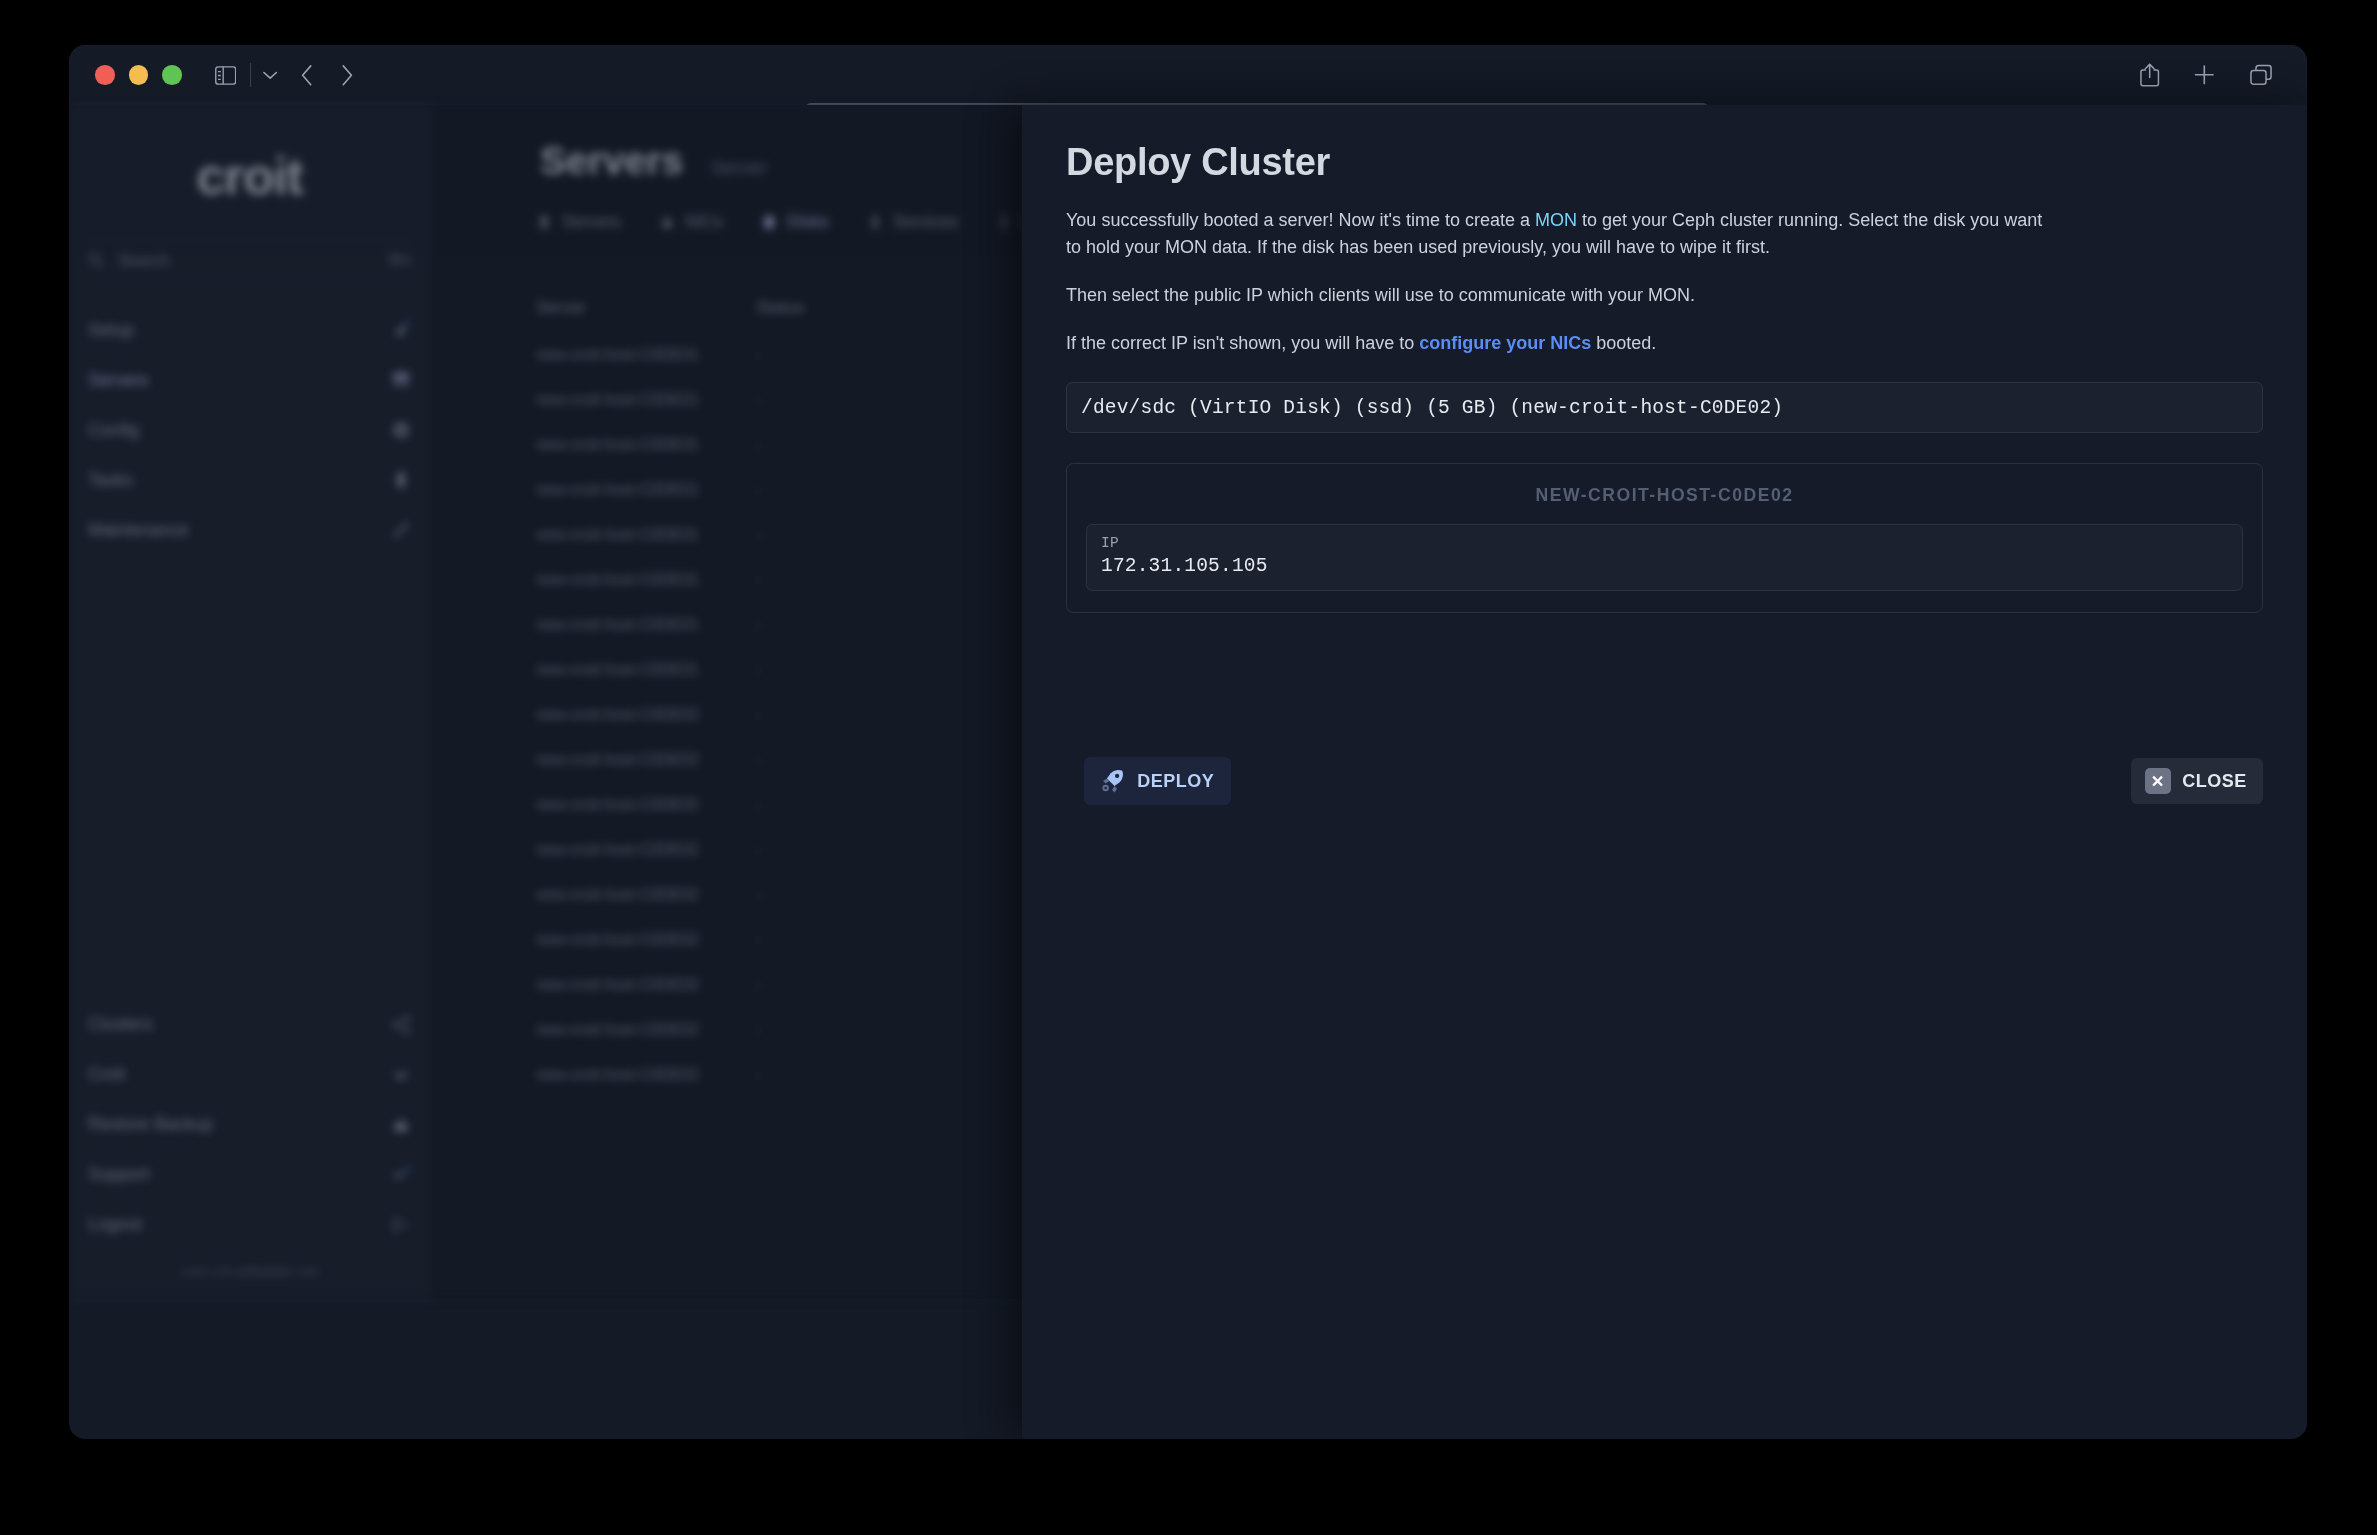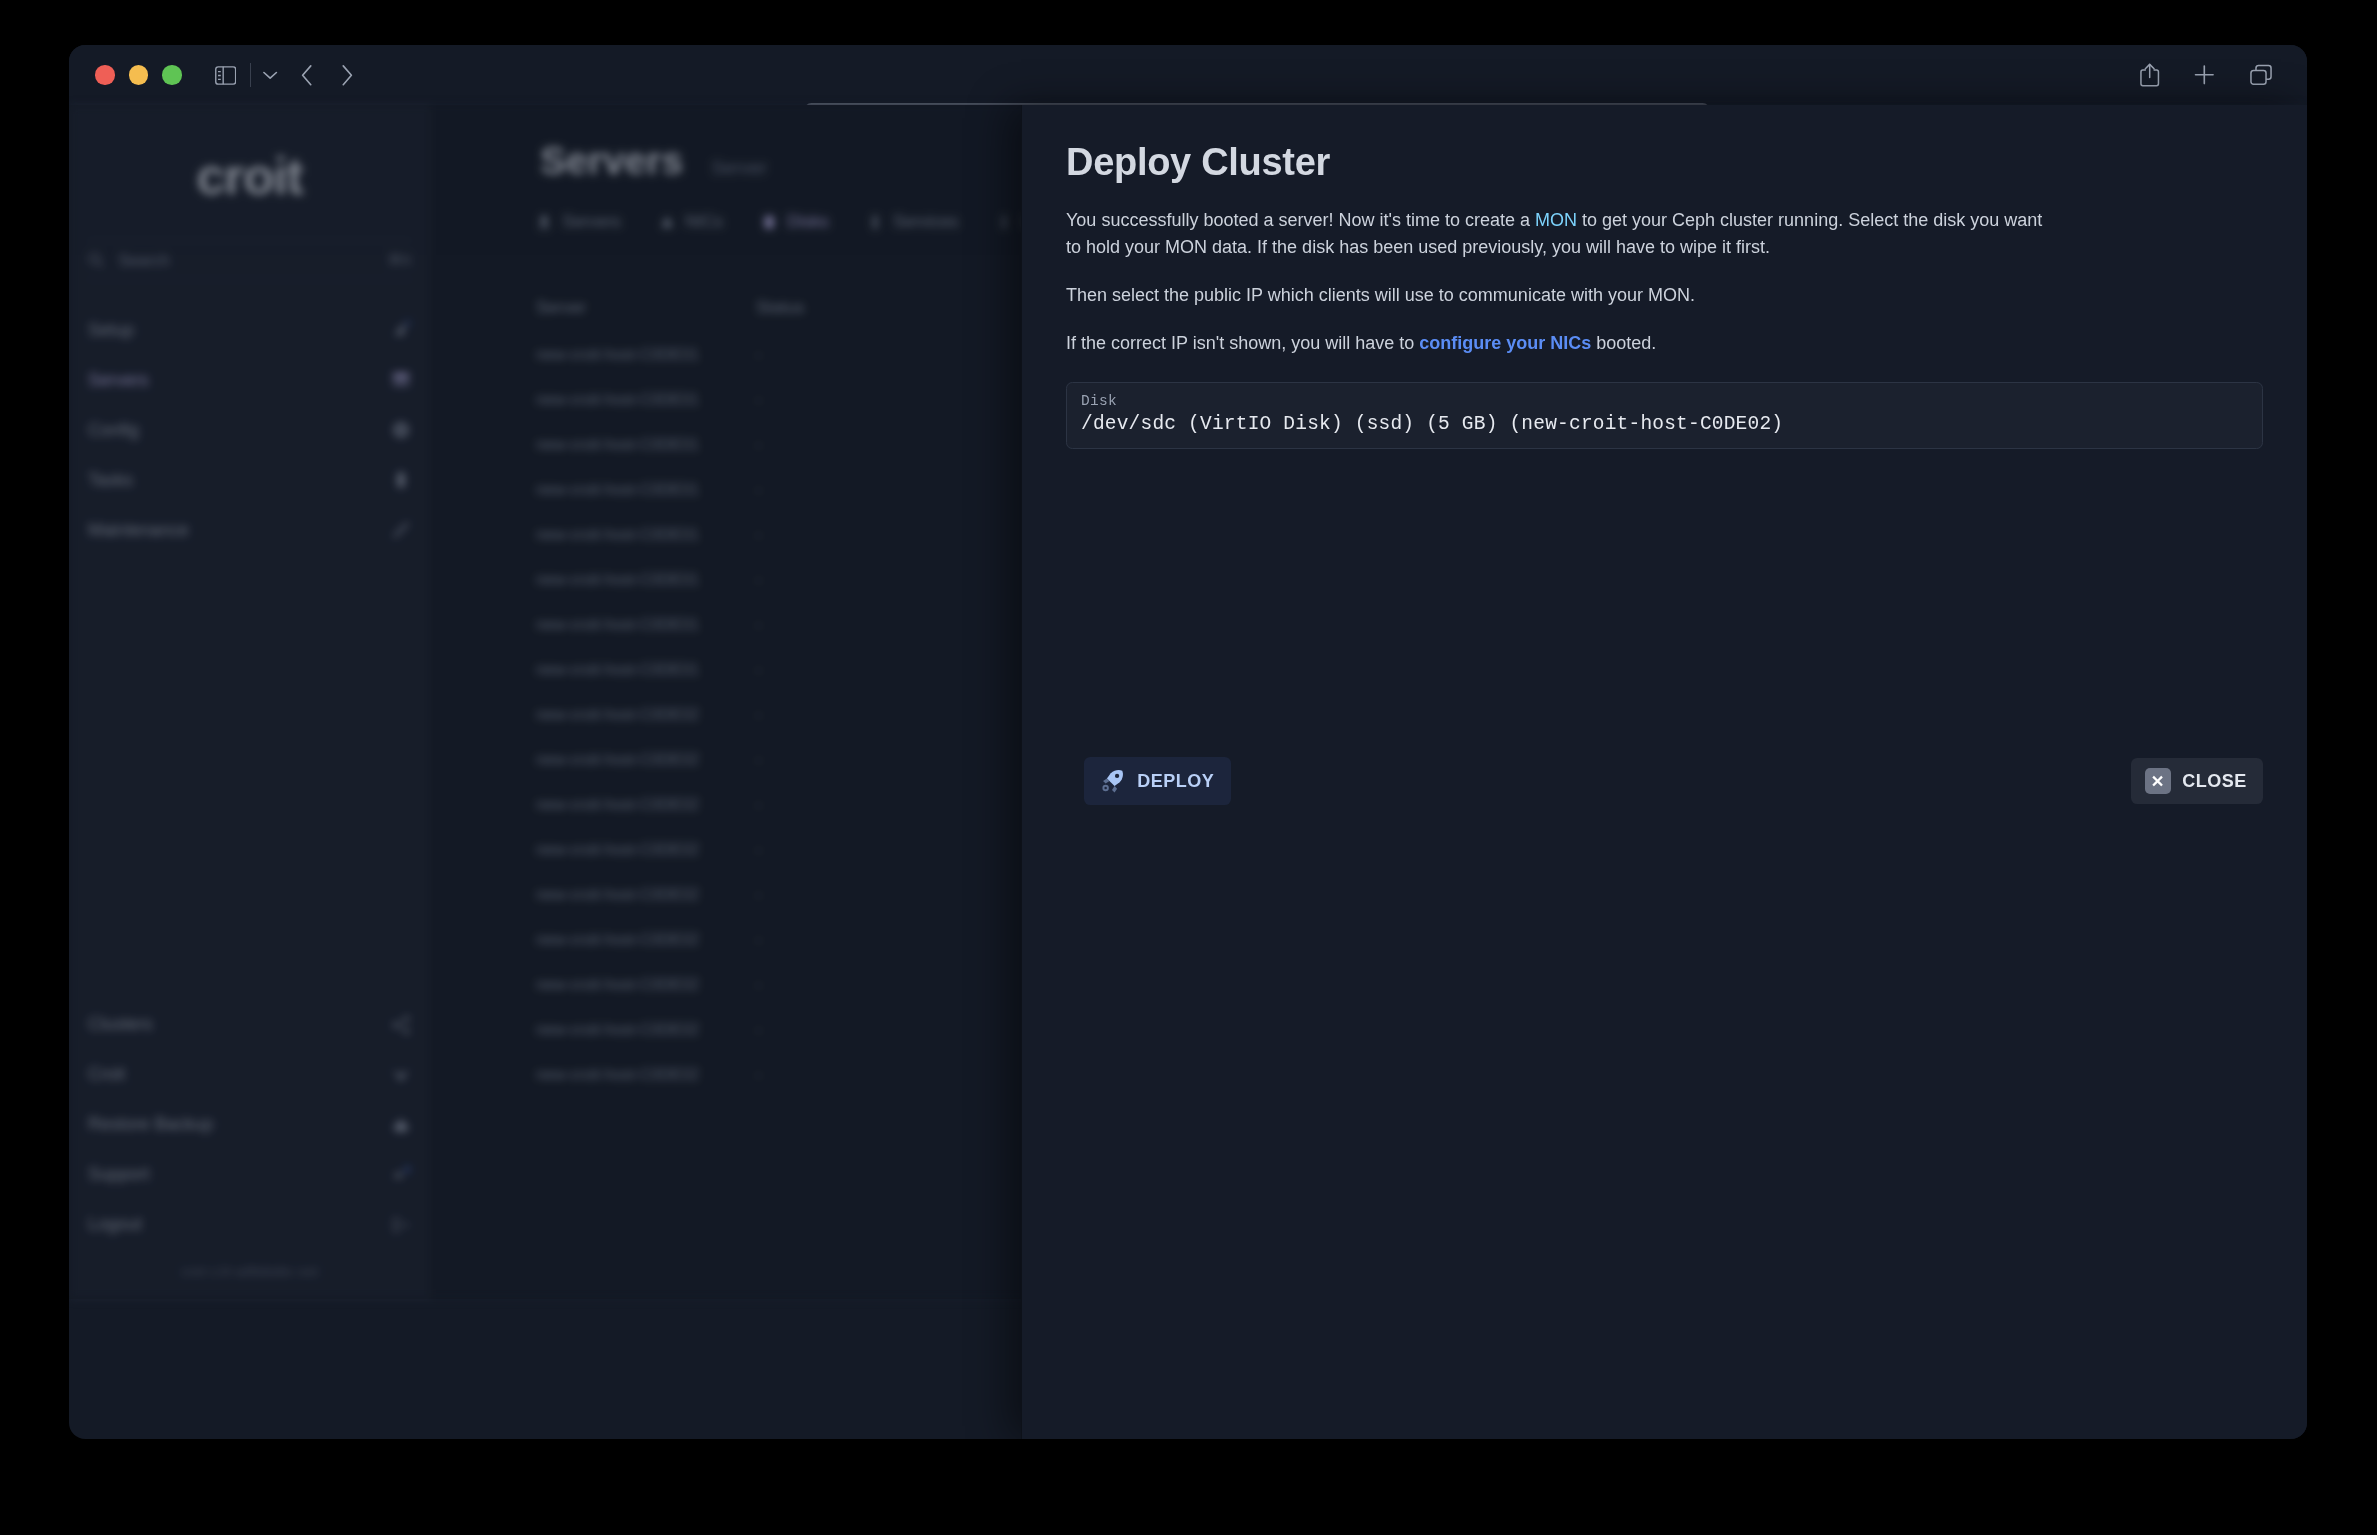--- a/index.html
+++ b/index.html
@@ -577,24 +577,30 @@
         <span>You successfully booted a server! Now it's time to create a </span><b>MON</b><span> to get your Ceph cluster running. Select the disk you want to hold your MON data. If the disk has been used previously, you will have to wipe it first.</span>
       </p>
 
       <p class="modal-p tight">Then select the public IP which clients will use to communicate with your MON.</p>
 
       <p class="modal-p tight">
         <span>If the correct IP isn't shown, you will have to </span><a href="#">configure your NICs</a><span> booted.</span>
       </p>
 
       <div class="field">
-        <div class="field-label">Disk</div>
         <div class="field-value">/dev/sdc (VirtIO Disk) (ssd) (5 GB) (new-croit-host-C0DE02)</div>
       </div>
 
+      <div id="host-card">
+        <div id="host-card-title">NEW-CROIT-HOST-C0DE02</div>
+        <div class="field">
+          <div class="field-label">IP</div>
+          <div class="field-value">172.31.105.105</div>
+        </div>
+      </div>
 
       <div id="modal-actions">
         <div class="btn" id="deploy-button">
           <span class="bi">
             <svg width="28" height="28" viewBox="0 0 44 44" fill="none">
               <path d="M20 10 C26 4 34 4 38 6 C40 10 40 18 34 24 L26 30 L14 18 Z" fill="#a8c5f5"></path>
               <circle cx="30" cy="14" r="3.4" fill="#1c253c"></circle>
               <path d="M14 18 L8 22 L12 26 L18 22 Z" fill="#5d6f92"></path>
               <path d="M26 30 L22 36 L26 40 L30 34 Z" fill="#5d6f92"></path>
               <circle cx="12" cy="33" r="5" fill="#5d6f92"></circle>

